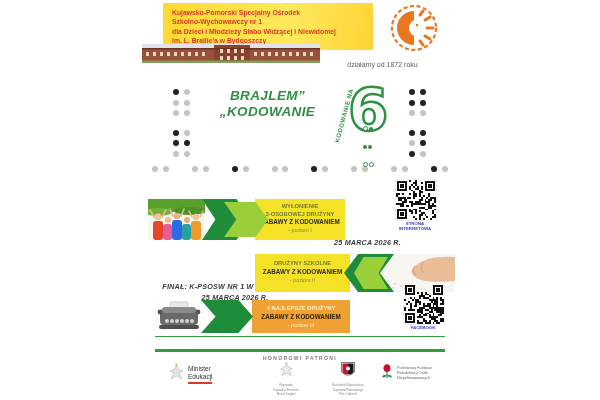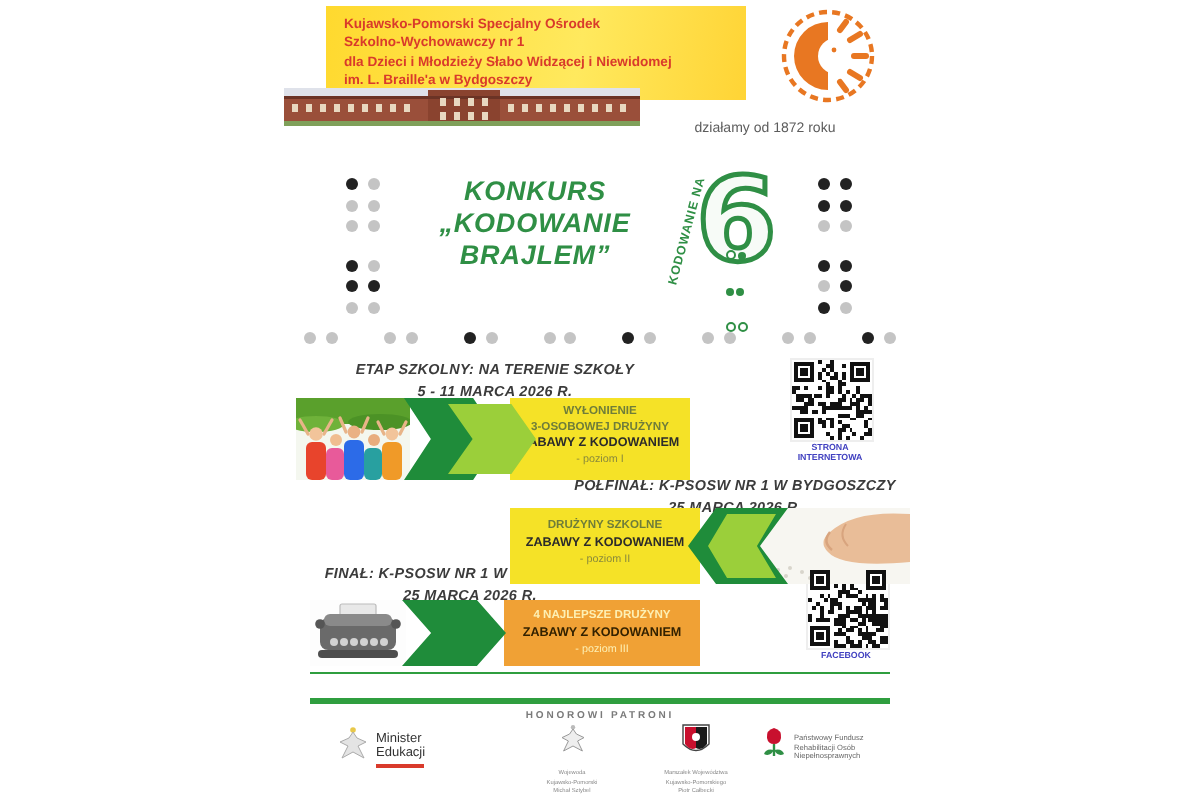--- a/index.html
+++ b/index.html
@@ -191,39 +191,34 @@
         </span>
         <span class="br-pair">
           <div class="br-row"><span class="dot dg"></span><span class="dot dg"></span></div>
         </span>
         <span class="br-pair">
           <div class="br-row"><span class="dot db"></span><span class="dot dg"></span></div>
         </span>
       </div>
 
   <div class="abs title-col">
-    <div>KONKURS</div>
+    <div>BRAJLEM”</div>
     <div>„KODOWANIE</div>
-    <div>BRAJLEM”</div>
   </div>
 
   <div class="abs badge6">
     <span class="ribbon">KODOWANIE NA</span>
     <span class="six">6</span>
     <span class="sixdots">
       <i class="sd-o"></i><i class="sd-f"></i><br>
       <i class="sd-f"></i><i class="sd-f"></i><br>
       <i class="sd-o"></i><i class="sd-o"></i>
     </span>
   </div>
 
-  <div class="abs stage-head sh1">
-    <div>ETAP SZKOLNY: NA TERENIE SZKOŁY</div>
-    <div>5 - 11 MARCA 2026 R.</div>
-  </div>
 
   <div class="abs photo" style="left:8px;top:199px;width:57px;height:41px;">
     <svg width="57" height="41" viewBox="0 0 57 41">
       <rect width="57" height="41" fill="#f4f7ef"></rect>
       <rect width="57" height="13" fill="#5aa02c"></rect>
       <ellipse cx="10" cy="13" rx="14" ry="4" fill="#6fb23a"></ellipse>
       <ellipse cx="42" cy="12" rx="16" ry="4" fill="#4c9226"></ellipse>
       <g stroke="#e8b488" stroke-width="1.6" stroke-linecap="round">
         <line x1="6" y1="18" x2="2" y2="11"></line>
             <line x1="14" y1="18" x2="18" y2="11"></line>
@@ -382,21 +377,20 @@
         <i style="left:57.14285714285714%;top:95.23809523809524%;width:4.761904761904762%;height:4.761904761904762%"></i>
         <i style="left:66.66666666666667%;top:95.23809523809524%;width:4.761904761904762%;height:4.761904761904762%"></i>
         <i style="left:85.71428571428571%;top:95.23809523809524%;width:4.761904761904762%;height:4.761904761904762%"></i>
       </div>
   <div class="qr-label" style="left:247px;top:221px;width:56px;">
     <div>STRONA</div>
     <div>INTERNETOWA</div>
   </div>
 
   <div class="abs stage-head sh2">
-    <div>PÓŁFINAŁ: K-PSOSW NR 1 W BYDGOSZCZY</div>
     <div>25 MARCA 2026 R.</div>
   </div>
 
   <div class="band-box" style="left:115px;top:254px;width:95px;height:38px;background:#f5e227;padding-top:6px;">
     <div class="bx-l1">DRUŻYNY SZKOLNE</div>
     <div class="bx-bold">ZABAWY Z KODOWANIEM</div>
     <div class="bx-lvl">- poziom II</div>
   </div>
   <div class="abs photo" style="left:235px;top:254px;width:80px;height:38px;">
     <svg width="80" height="38" viewBox="0 0 80 38">

